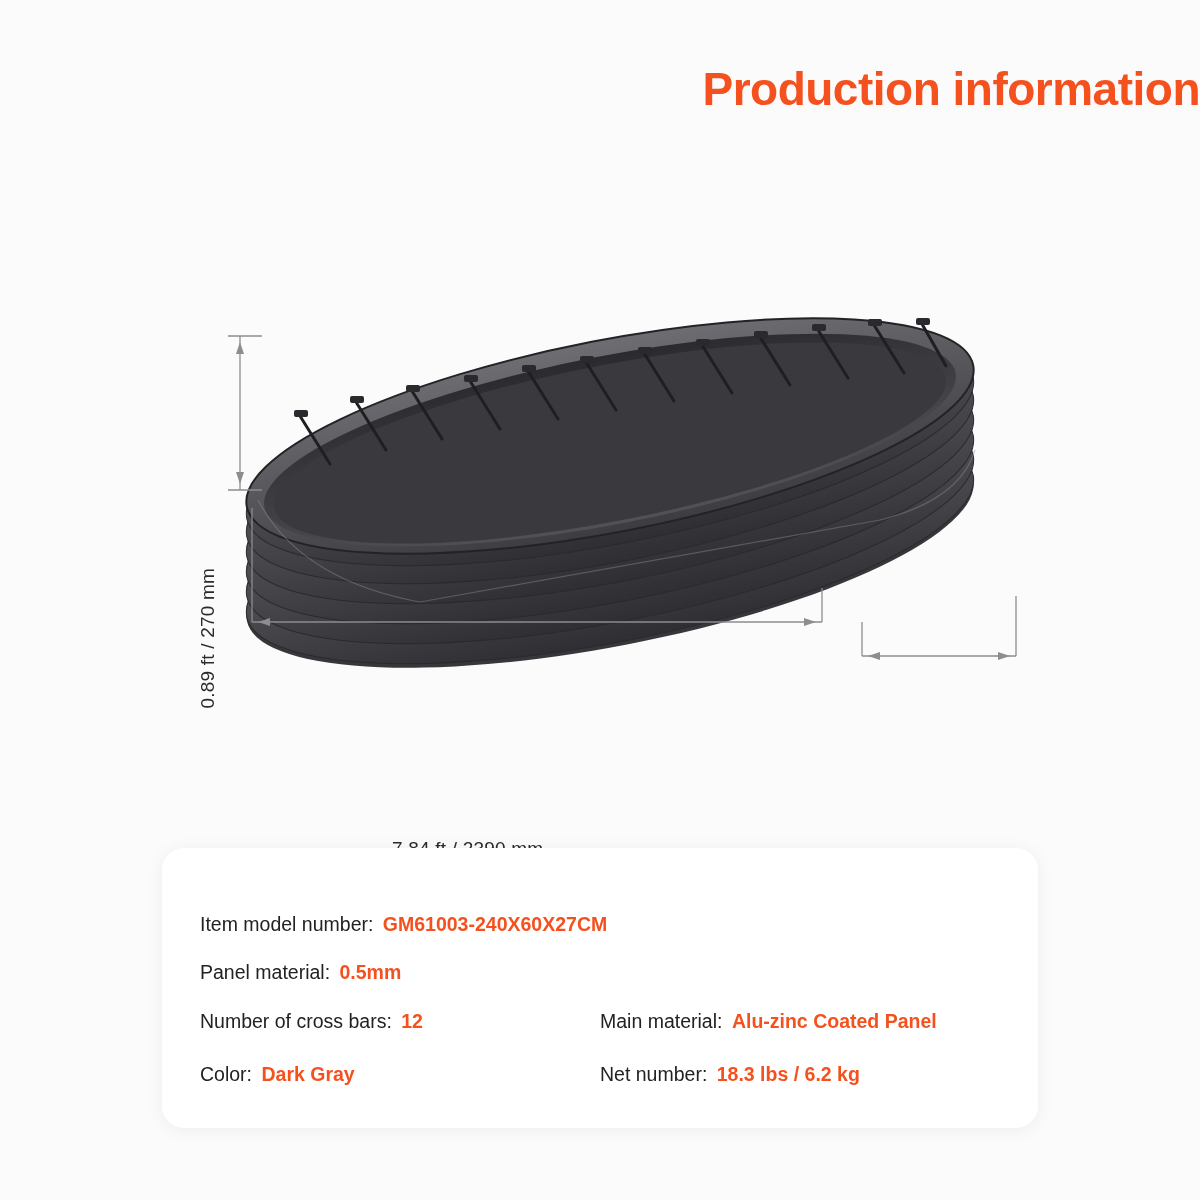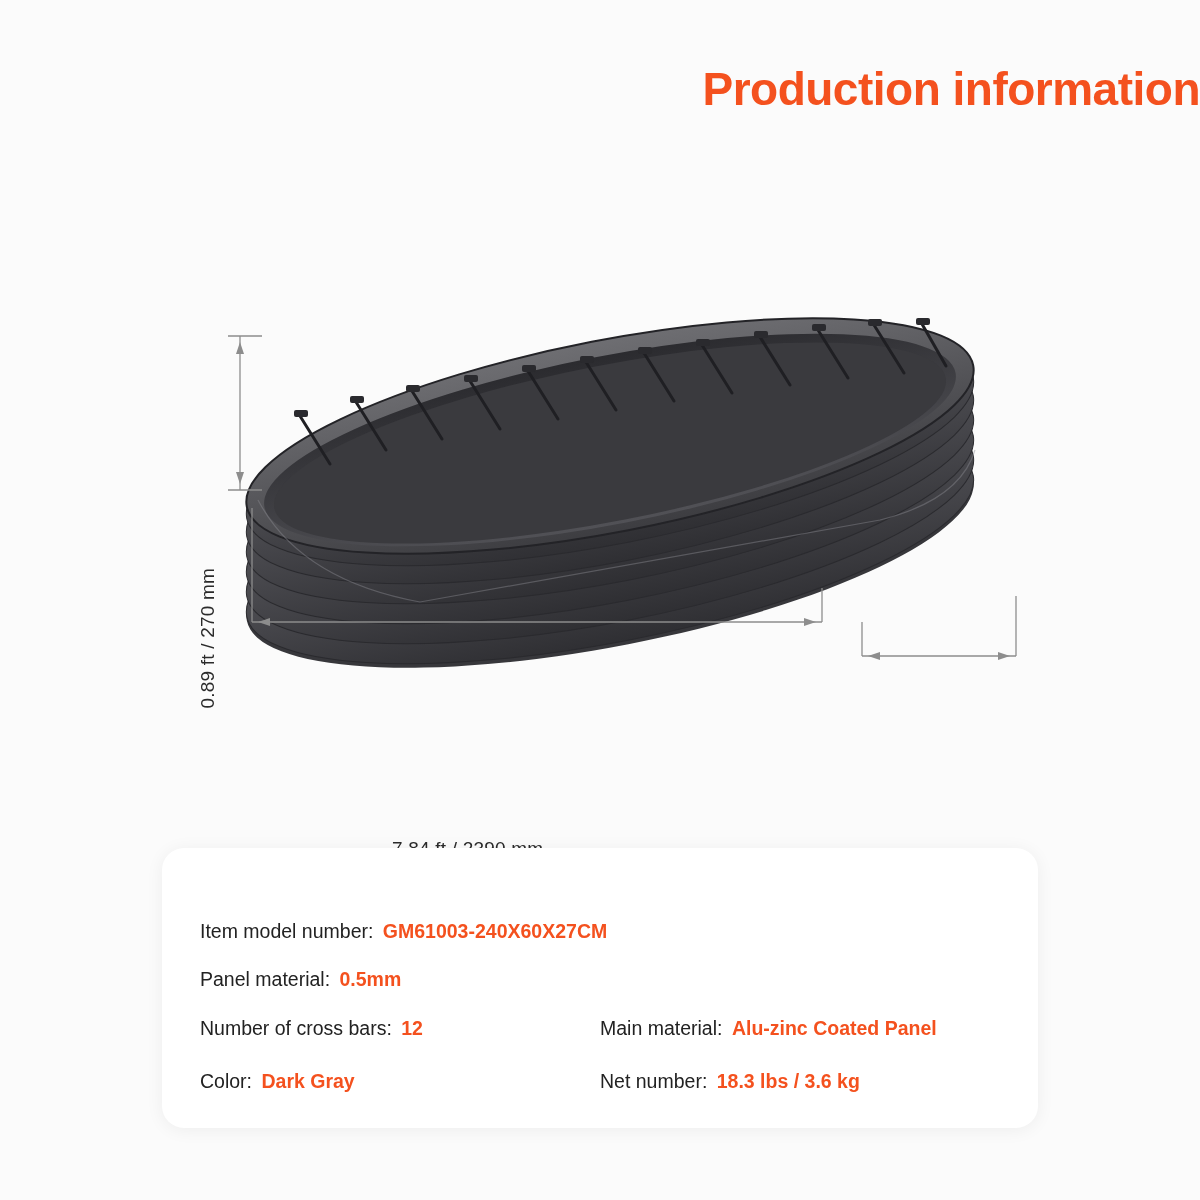--- a/index.html
+++ b/index.html
@@ -78,21 +78,21 @@
     top: 848px;
     width: 876px;
     height: 280px;
     background: #ffffff;
     border-radius: 22px;
     box-shadow: 0 2px 18px rgba(0,0,0,0.06);
   }
   .spec-grid {
     position: absolute;
     left: 38px;
-    top: 72px;
+    top: 65px;
     width: 800px;
   }
   .spec-row {
     display: flex;
     margin-bottom: 32px;
   }
   .spec-col {
     width: 400px;
     font-size: 19.5px;
     color: #222222;
@@ -245,20 +245,20 @@
         </div>
       </div>
 
       <div class="spec-row">
         <div class="spec-col">
           <span class="k">Color:</span>
           <span class="v">Dark Gray</span>
         </div>
         <div class="spec-col">
           <span class="k">Net number:</span>
-          <span class="v">18.3 lbs / 3.6 kg</span>
+          <span class="v">18.3 lbs / 6.2 kg</span>
         </div>
       </div>
 
     </div>
   </div>
 
 </div>
 
 </body></html>

